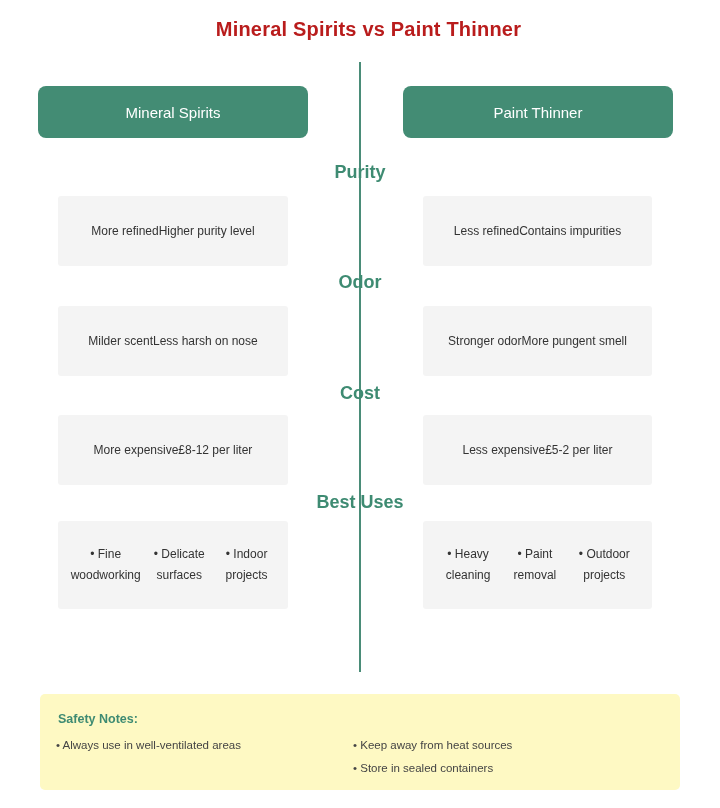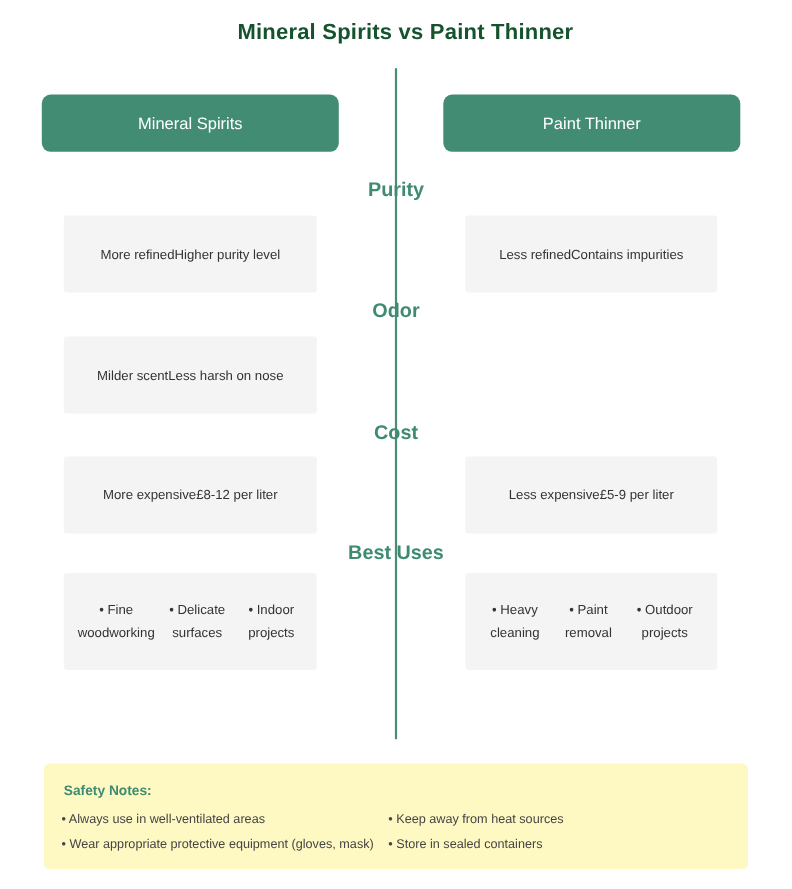--- a/index.html
+++ b/index.html
@@ -21,21 +21,21 @@
 
   
   .title {
     position: absolute;
     top: 18px;
     left: 0;
     width: 720px;
     text-align: center;
     font-size: 20px;
     font-weight: bold;
-    color: #14532d;
+    color: #b91c1c;
     letter-spacing: 0.2px;
     padding-left: 17px;
   }
 
   
   .divider {
     position: absolute;
     left: 359px;
     top: 62px;
     width: 2px;
@@ -145,48 +145,51 @@
   <div class="card card-right" style="top:196px;height:70px">
     <span class="card-line">Less refined</span>
     <span class="card-line">Contains impurities</span>
   </div>
 
   <div class="cat-label" style="top:272px">Odor</div>
   <div class="card card-left" style="top:306px;height:70px">
     <span class="card-line">Milder scent</span>
     <span class="card-line">Less harsh on nose</span>
   </div>
+  <div class="card card-right" style="top:306px;height:70px">
+    <span class="card-line">Stronger odor</span>
+    <span class="card-line">More pungent smell</span>
+  </div>
 
   <div class="cat-label" style="top:383px">Cost</div>
   <div class="card card-left" style="top:415px;height:70px">
     <span class="card-line">More expensive</span>
     <span class="card-line">£8-12 per liter</span>
   </div>
   <div class="card card-right" style="top:415px;height:70px">
     <span class="card-line">Less expensive</span>
-    <span class="card-line">£5-9 per liter</span>
+    <span class="card-line">£5-2 per liter</span>
   </div>
 
   <div class="cat-label" style="top:492px">Best Uses</div>
   <div class="card card-left" style="top:521px;height:88px">
     <span class="card-line">• Fine woodworking</span>
     <span class="card-line">• Delicate surfaces</span>
     <span class="card-line">• Indoor projects</span>
   </div>
   <div class="card card-right" style="top:521px;height:88px">
     <span class="card-line">• Heavy cleaning</span>
     <span class="card-line">• Paint removal</span>
     <span class="card-line">• Outdoor projects</span>
   </div>
 
   <div class="safety">
     <div class="safety-title">Safety Notes:</div>
     <div class="safety-col safety-col-left">
       <span class="safety-item">• Always use in well-ventilated areas</span>
-      <span class="safety-item">• Wear appropriate protective equipment (gloves, mask)</span>
     </div>
     <div class="safety-col safety-col-right">
       <span class="safety-item">• Keep away from heat sources</span>
       <span class="safety-item">• Store in sealed containers</span>
     </div>
   </div>
 
 </div>
 
 </body></html>

